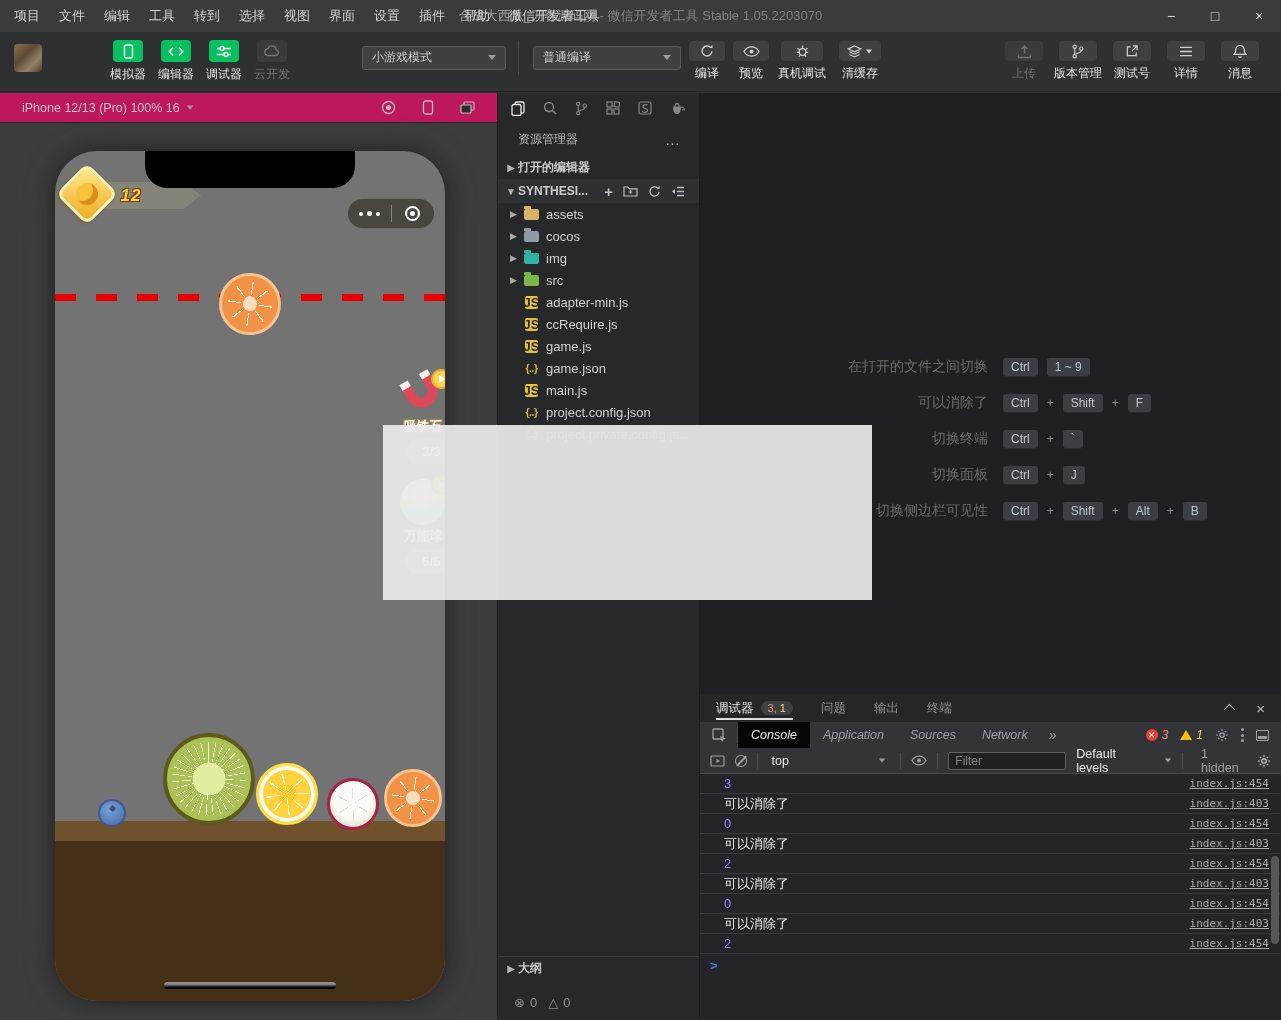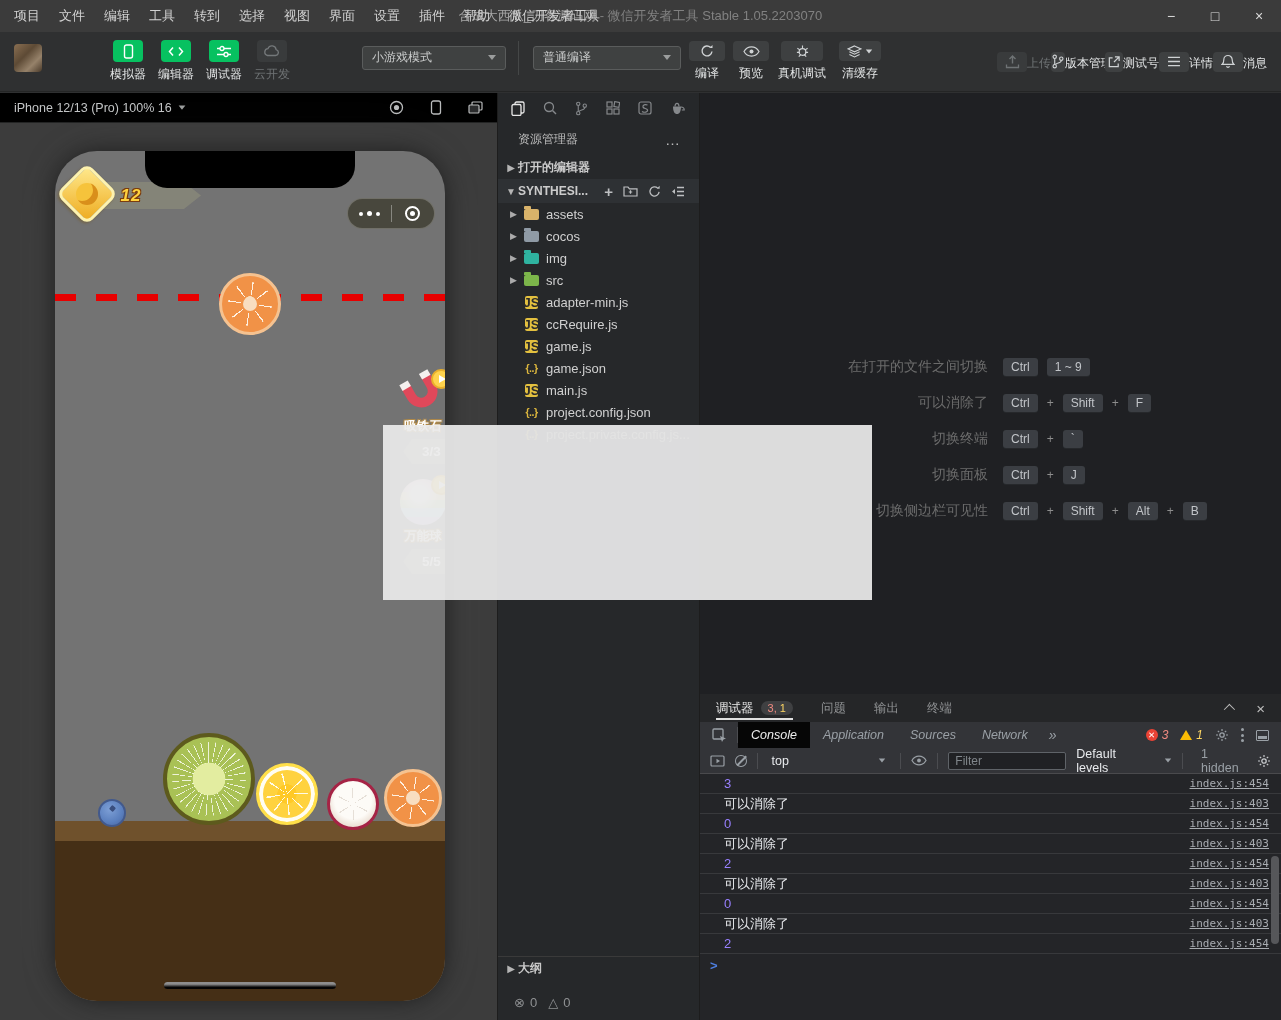--- a/index.html
+++ b/index.html
@@ -39,33 +39,33 @@
   .sel-compile { width:148px; margin-left:14px; }
   .vdiv { width:1px; height:34px; background:#454747; margin:-8px 0 0 12px; }
   .caret { width:0; height:0; border-left:4px solid transparent; border-right:4px solid transparent;
     border-top:5px solid #9b9d9d; }
   .actgroup { display:flex; margin-left:4px; }
   .act-btn { width:44px; display:flex; flex-direction:column; align-items:center; cursor:pointer; }
   .act-btn .tb-ico { width:36px; height:20px; }
   .act-wide { width:58px; }
   .act-wide .tb-ico { width:42px; }
   .rightgroup { display:flex; margin-left:auto; }
-  .rt-btn { width:54px; display:flex; align-items:center; cursor:pointer; }
+  .rt-btn { width:54px; display:flex; flex-direction:column; align-items:center; cursor:pointer; }
   .rt-btn .tb-ico { width:38px; height:20px; }
 
   
   .main { position:absolute; left:0; top:93px; width:100%; height:927px; display:flex; }
   .left-pane { width:497px; height:100%; background:#3c3c3c; position:relative; }
   .mid-pane { width:203px; height:100%; background:#26282a; position:relative;
     border-left:1px solid #1d1d1d; border-right:1px solid #1d1d1d; }
   .right-pane { flex:1; height:100%; background:#1f2023; position:relative; }
 
   
-  .sim-bar { height:30px; background:#000000; border-bottom:1px solid #232424; display:flex;
-    align-items:center; padding:0 14px; color:#c3c5c6; font-size:12.5px; }
+  .sim-bar { height:30px; background:#be185d; border-bottom:1px solid #232424; display:flex;
+    align-items:center; padding:0 22px; color:#c3c5c6; font-size:12.5px; }
   .sim-dev { display:flex; align-items:center; gap:6px; cursor:pointer; }
   .sim-icons { margin-left:auto; display:flex; gap:26px; color:#b9bbbc; align-items:center; }
   .stage { position:absolute; left:0; top:30px; right:0; bottom:0; background:#3c3c3c; }
   .phone { position:absolute; left:55px; top:28px; width:390px; height:850px; border-radius:42px;
     background:#737373; overflow:hidden; box-shadow:0 0 28px rgba(0,0,0,.55), 0 0 70px rgba(255,255,255,.05); }
   .notch { position:absolute; left:90px; top:0; width:210px; height:37px; background:#000;
     border-radius:0 0 22px 22px; }
   .score-ribbon { position:absolute; left:24px; top:31px; width:122px; height:27px;
     background:rgba(133,133,120,.92); clip-path:polygon(0 0,86% 0,100% 50%,86% 100%,0 100%);
     display:flex; align-items:center; justify-content:center; padding-right:18px; }

